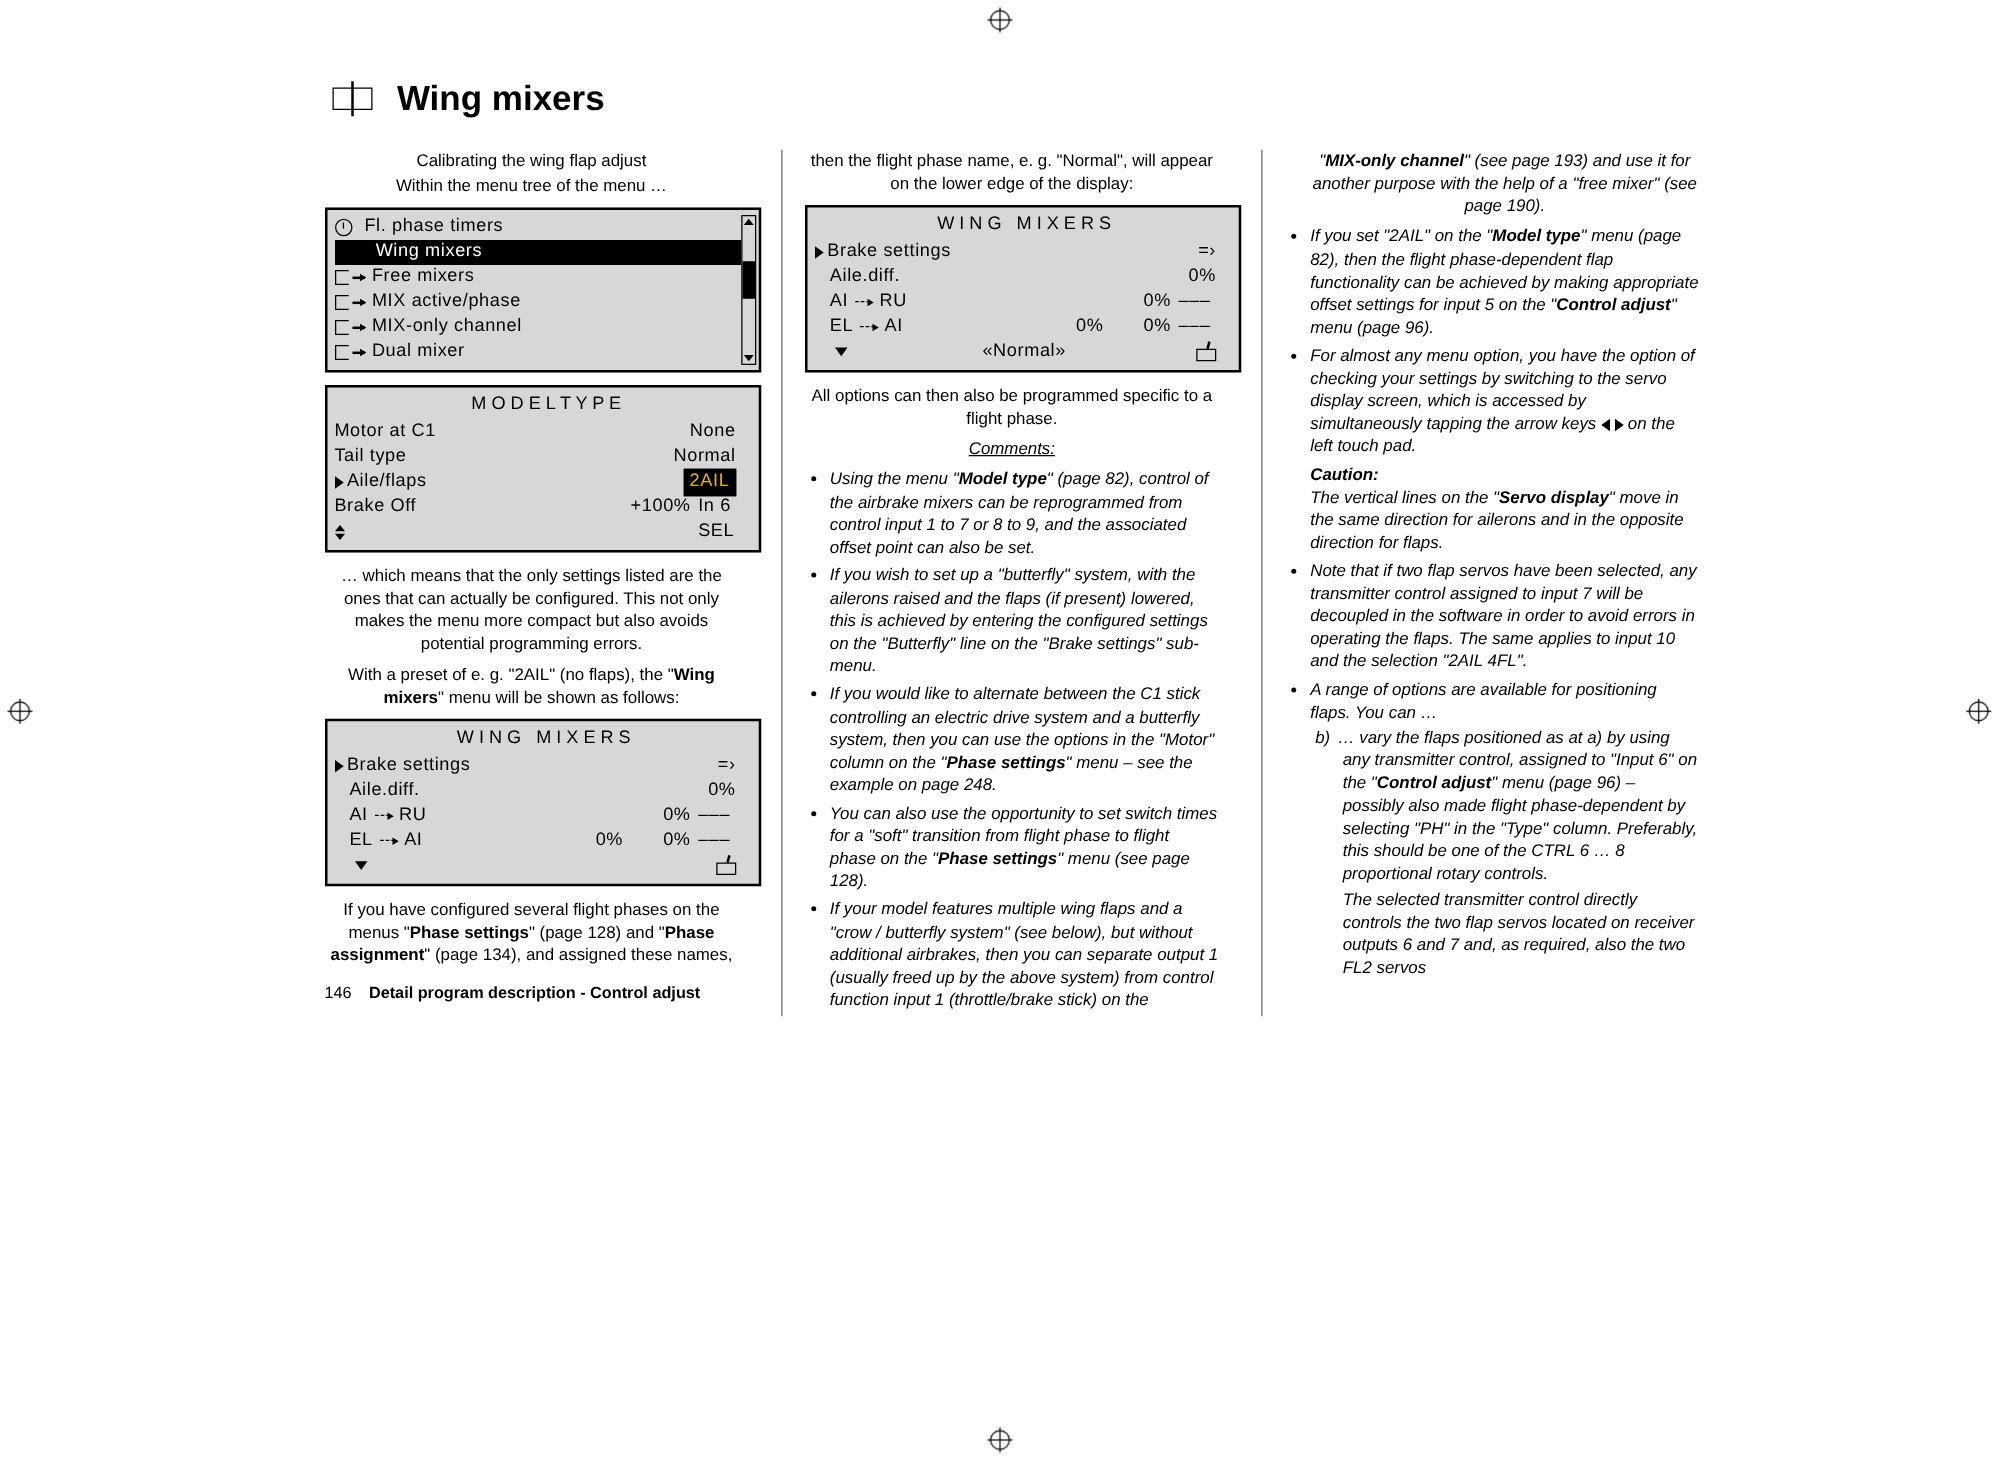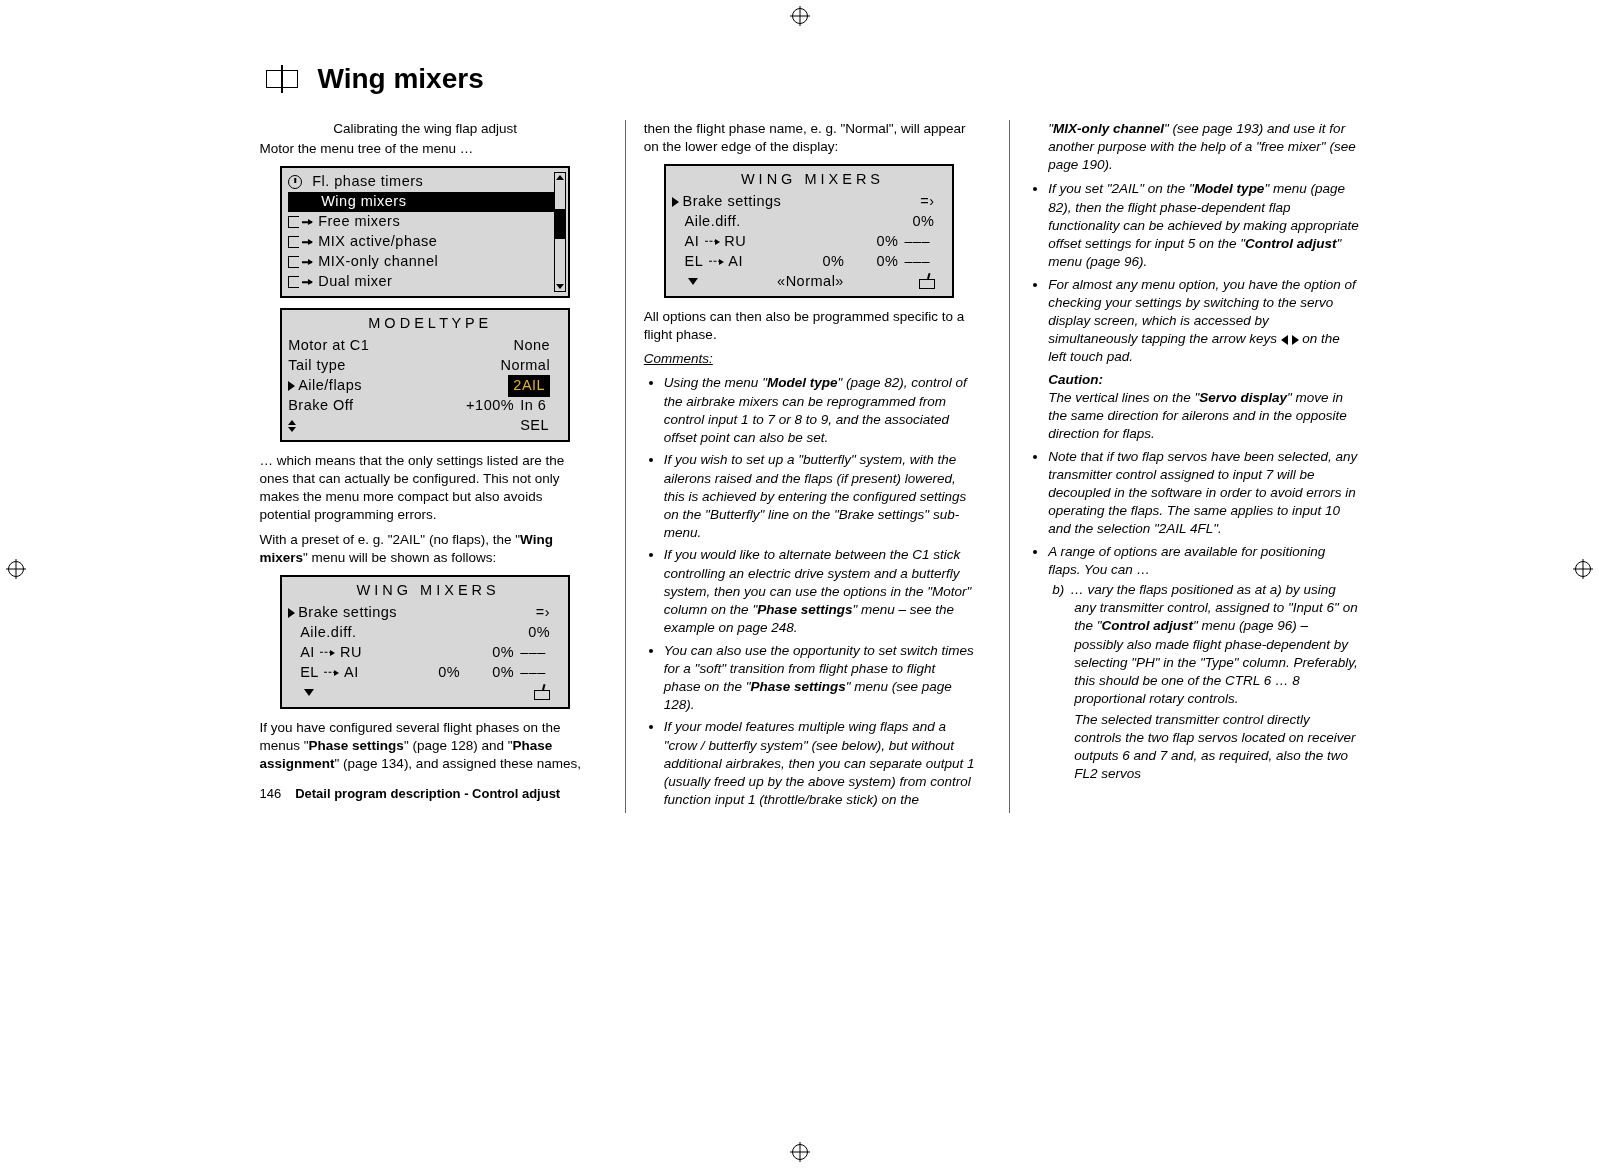--- a/index.html
+++ b/index.html
@@ -55,30 +55,30 @@
     display: flex;
     gap: 34px;
   }
   .col { flex: 1 1 0; min-width:0; }
   .col-sep { border-left: 1px solid #666; padding-left:18px; }
 
   .subtitle {
     text-align: center;
     margin-bottom: 2px;
   }
-  p { margin: 0 0 6px 0; }
+  p { margin: 0 0 6px 0; text-align: center; }
   .para { margin-bottom: 6px; }
 
   .lcd {
     border: 2px solid #000;
     background: #d7d7d7;
     font-family: "Arial Narrow", Arial, sans-serif;
     letter-spacing: 1.5px;
     margin: 8px auto 10px auto;
-    width: 290px;
+    width: 349px;
     padding: 4px 0 4px 6px;
     font-size: 14.5px;
     position: relative;
   }
   .lcd-title { text-align:center; letter-spacing:4px; margin-bottom:2px; }
   .lcd-row { display:flex; align-items:center; height:20px; padding-right:18px; }
   .lcd-row .lab { flex: 0 0 auto; }
   .lcd-row .sp { flex: 1 1 auto; }
   .lcd-row .val { flex:0 0 auto; text-align:right; min-width:38px; }
   .lcd-row .val2 { flex:0 0 auto; text-align:right; min-width:48px; margin-left:6px; }
@@ -188,21 +188,21 @@
 
 <h1 class="page-title">
   <span class="title-icon"></span>
   <span>Wing mixers</span>
 </h1>
 
 <div class="columns">
 
 <div class="col">
   <div class="subtitle">Calibrating the wing flap adjust</div>
-  <p>Motor the menu tree of the menu …</p>
+  <p>Within the menu tree of the menu …</p>
 
   <div class="lcd" style="letter-spacing:0.5px;">
     <div class="scrollbar">
             <div class="thumb"></div>
           </div>
     <div class="lcd-row">
             <span class="clockicon"></span>
             <span>Fl. phase timers</span>
           </div>
     <div class="lcd-row hlrow">

